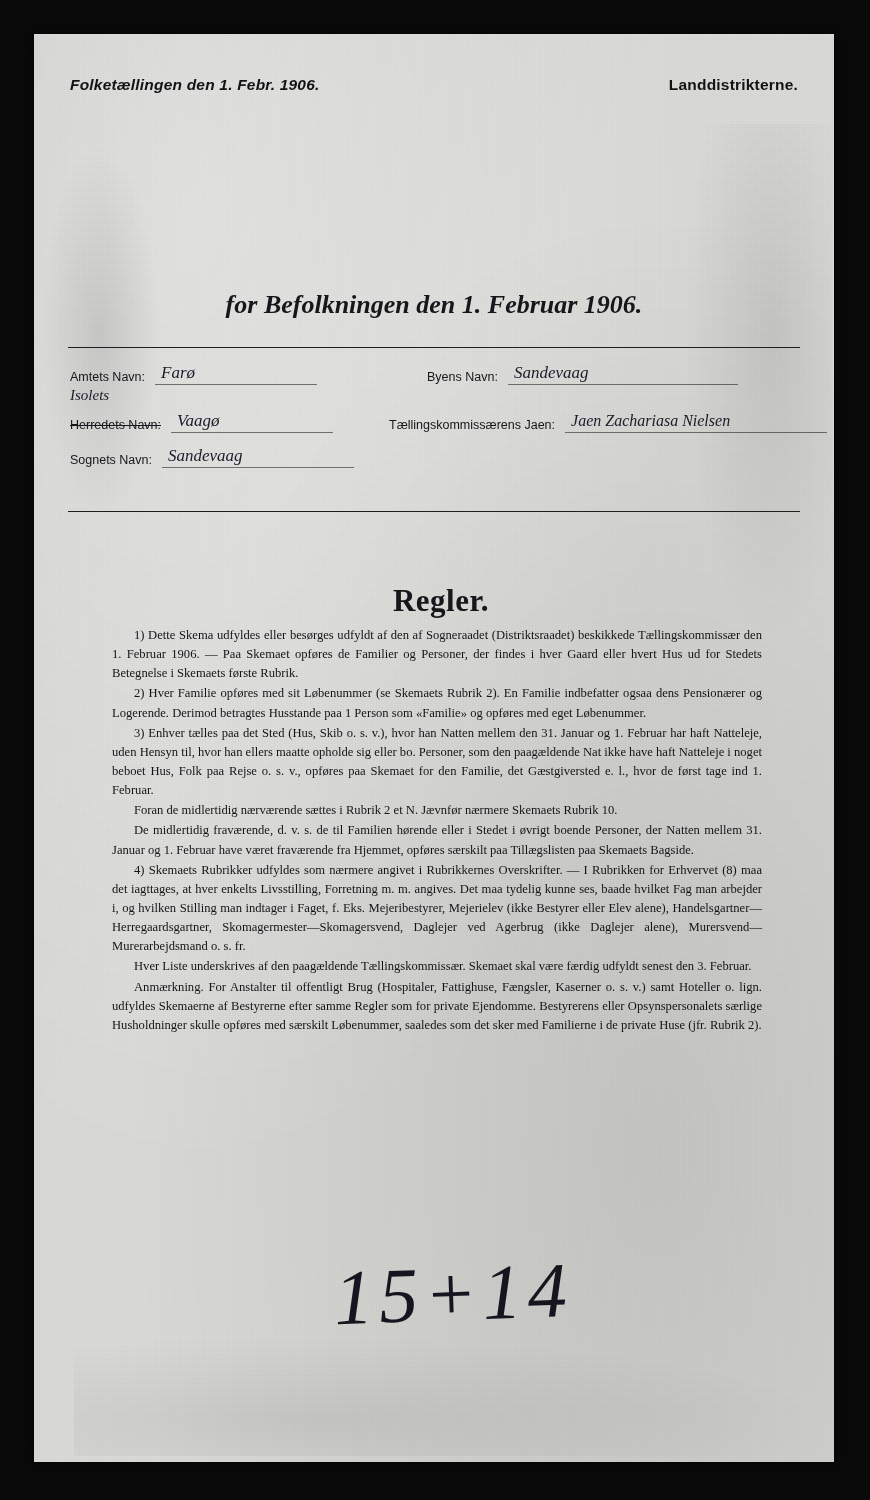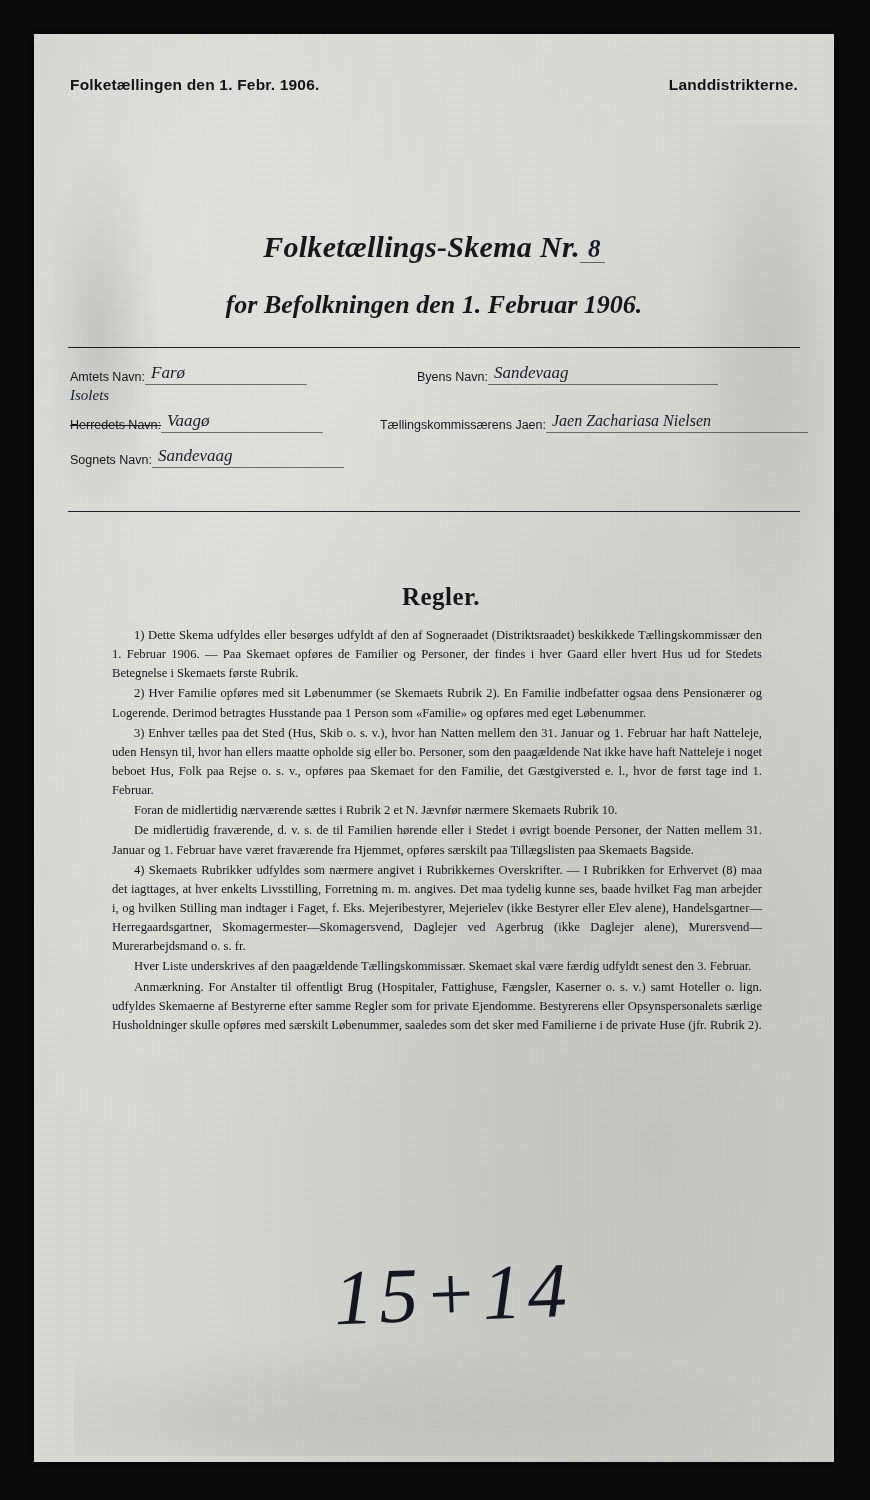--- a/index.html
+++ b/index.html
@@ -67,21 +67,21 @@
     right: 36px;
     display: flex;
     justify-content: space-between;
     align-items: baseline;
     font-family: "Liberation Sans", sans-serif;
     font-weight: bold;
     font-size: 15.5px;
     letter-spacing: 0.2px;
     color: #131316;
   }
-  .hdr-left { white-space: nowrap; }
+  .hdr-left { white-space: nowrap; font-style: italic; }
   .hdr-right { white-space: nowrap; padding-left: 8px; }
 
   .title {
     position: absolute;
     top: 196px;
     left: 0; right: 0;
     text-align: center;
     font-family: "Liberation Serif", serif;
     font-style: italic;
     font-weight: bold;
@@ -146,21 +146,21 @@
     font-size: 12.5px;
     white-space: nowrap;
     padding-bottom: 1px;
   }
   .flabel.strike {
     text-decoration: line-through;
     margin-top: 17px;
   }
   .fval {
     border-bottom: 1px solid rgba(0,0,0,0.5);
-    margin-left: 0;
+    margin-left: 10px;
     padding: 0 6px 1px 6px;
     font-size: 17px;
     line-height: 1.1;
     min-height: 19px;
     white-space: nowrap;
   }
   .w-amt { width: 150px; }
   .w-byen { width: 218px; }
   .w-herred { width: 150px; }
   .w-komm { width: 250px; font-size: 16px; }
@@ -168,21 +168,21 @@
   .colgap { width: 54px; }
 
   
   .regler {
     position: absolute;
     top: 549px;
     left: 14px; right: 0;
     text-align: center;
     font-family: "Liberation Serif", serif;
     font-weight: bold;
-    font-size: 25px;
+    font-size: 31px;
     letter-spacing: 0.5px;
   }
 
   .body {
     position: absolute;
     top: 592px;
     left: 78px;
     width: 650px;
     font-family: "Liberation Serif", serif;
     font-size: 12.6px;
@@ -217,25 +217,20 @@
     <div class="grain"></div>
     <div class="smudge-l"></div>
     <div class="smudge-r"></div>
     <div class="smudge-b"></div>
 
     <div class="hdr">
       <div class="hdr-left">Folketællingen den 1. Febr. 1906.</div>
       <div class="hdr-right">Landdistrikterne.</div>
     </div>
 
-    <div class="title">
-      <span class="nr-line">
-        <span>Folketællings-Skema Nr.</span><span class="hand nr-value">8</span>
-      </span>
-    </div>
 
     <div class="subtitle">for Befolkningen den 1. Februar 1906.</div>
 
     <div class="rule r1"></div>
 
     <div class="fields">
       <div class="frow">
         <div class="fcol">
           <span class="flabel">Amtets Navn:</span>
           <span class="hand fval w-amt">Farø</span>

